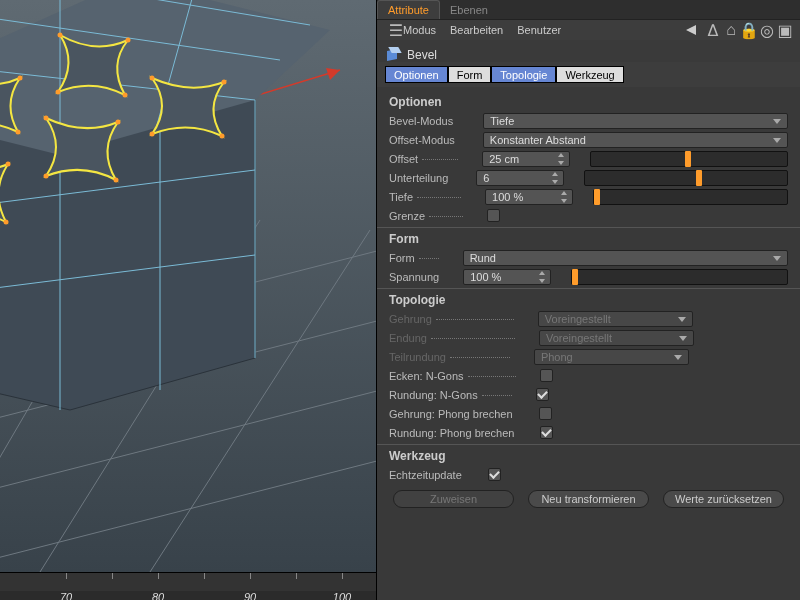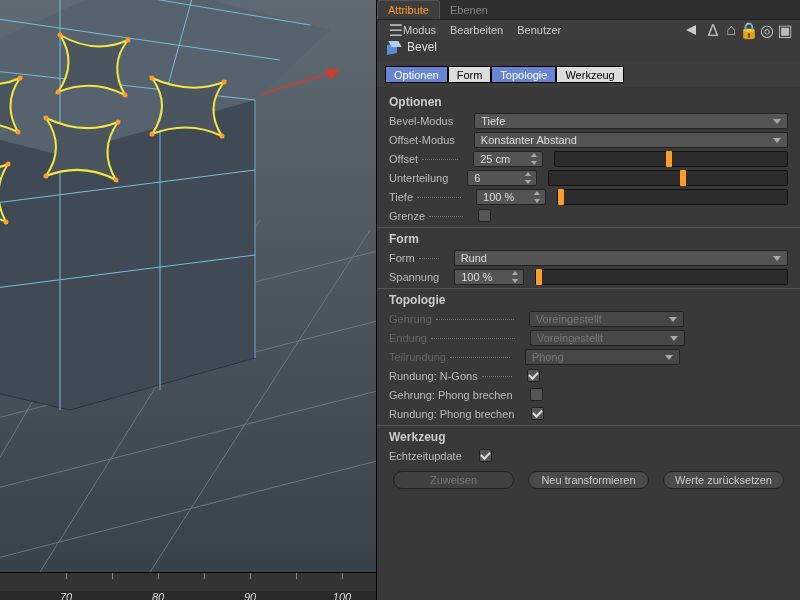--- a/index.html
+++ b/index.html
@@ -21,42 +21,42 @@
   .tabs-top { display:flex; align-items:center; height:20px; background:#2e2e2e; border-bottom:1px solid #222; }
   .tab-top { font-size:11px; color:#888; padding:3px 10px;text-align:right; }
   .tab-top.active { color:#ff9c2b; background:#3d3d3d; border:1px solid #555; border-bottom:none; border-radius:3px 3px 0 0; }
 
   .menubar { display:flex; align-items:center; height:20px; background:#3d3d3d; padding:0 8px; }
   .menubar .mi { font-size:11px; color:#ccc; margin-right:14px;text-align:right; }
   .menubar .fill { flex:1; }
   .menubar .ico { width:14px; height:14px; margin-left:4px; display:inline-flex; align-items:center; justify-content:center; color:#bbb; }
   .triangle { width:0; height:0; border-top:5px solid transparent; border-bottom:5px solid transparent; border-right:10px solid #ccc; margin-right:6px;}
 
-  .obj-row { display:flex; align-items:flex-start; height:22px; padding:0 8px; background:#3a3a3a; }
+  .obj-row { display:flex; align-items:flex-end; height:22px; padding:0 8px; background:#3a3a3a; }
   .obj-row .cube-ico { width:16px; height:16px; display:inline-block; margin-right:6px; position:relative; }
   .cube-ico .a{position:absolute;left:2px;top:4px;width:10px;height:10px;background:#5a8bd6;transform:skewY(-10deg);}
   .cube-ico .b{position:absolute;left:5px;top:1px;width:10px;height:6px;background:#b3cff0;transform:skewX(30deg);}
   .obj-row span { font-size:12px; color:#ddd; }
 
   .subtabs { display:flex; padding:4px 8px; gap:0; background:#3d3d3d; }
   .subtab { font-size:11px; padding:2px 8px; background:#ddd; color:#000; border:1px solid #000; height:17px; display:flex; align-items:center;}
   .subtab.active { background:#6686d3; color:#fff; }
 
   .content { padding:2px 0 8px 0; }
   .section-h { font-size:12px; font-weight:bold; color:#ccc; padding:4px 12px 2px 12px; border-top:1px solid #555; margin-top:2px;}
   .section-h.first { border-top:none; }
-  .row { display:flex; align-items:center; height:19px; padding:0 12px; gap:11px; }
+  .row { display:flex; align-items:center; height:19px; padding:0 12px; gap:20px; }
   .label { font-size:11px; color:#bbb; white-space:nowrap; }
   .label.dim { color:#666; }
   .dots::after { content:""; display:inline-block; border-bottom:1px dotted #777; vertical-align:middle; margin:0 4px; width: var(--w,20px);}
   .field, .combo { height:16px; background:#545454; border:1px solid #222; border-radius:2px; font-size:11px; color:#ddd; display:flex; align-items:center; padding:0 6px; position:relative; }
   .combo { flex:1; justify-content:flex-start; }
   .combo.dim { color:#777; background:#474747; }
   .combo .caret { position:absolute; right:6px; top:5px; width:0;height:0;border-left:4px solid transparent;border-right:4px solid transparent;border-top:5px solid #aaa; }
-  .numfield { width:70px; padding-right:14px; }
+  .numfield { width:88px; padding-right:14px; }
   .spin { position:absolute; right:1px; top:0; width:12px; height:14px; }
   .spin::before,.spin::after{content:"";position:absolute;left:2px;width:0;height:0;border-left:3px solid transparent;border-right:3px solid transparent;}
   .spin::before{top:1px;border-bottom:4px solid #aaa;}
   .spin::after{bottom:1px;border-top:4px solid #aaa;}
   .slider { flex:1; height:16px; background:#2c2c2c; border:1px solid #111; border-radius:2px; position:relative; }
   .slider .thumb { position:absolute; top:-1px; width:6px; height:16px; background:#ff9c2b; border-radius:1px;}
   .check { width:13px; height:13px; background:#555; border:1px solid #222; border-radius:2px; display:inline-flex; align-items:center; justify-content:center;}
   .check.on::after{content:"";width:7px;height:4px;border-left:2px solid #ddd;border-bottom:2px solid #ddd;transform:rotate(-45deg) translate(1px,-1px);}
   .btnrow { display:flex; gap:14px; padding:6px 16px; }
   .btn { flex:1; text-align:center; font-size:11px; color:#ccc; background:#4a4a4a; border:1px solid #222; border-radius:10px; height:18px; line-height:16px;}
@@ -274,20 +274,24 @@
         </div>
     </div>
     <div class="row">
       <span class="label dim"><span>Teilrundung</span><span class="dots" style="--w:60px"></span></span>
       <div class="combo dim" style="flex:0 0 155px">
           <span>Phong</span>
           <span class="caret"></span>
         </div>
     </div>
     <div class="row">
+      <span class="label"><span>Ecken: N-Gons</span><span class="dots" style="--w:48px"></span></span>
+      <span class="check"></span>
+    </div>
+    <div class="row">
       <span class="label"><span>Rundung: N-Gons</span><span class="dots" style="--w:30px"></span></span>
       <span class="check on"></span>
     </div>
     <div class="row">
       <span class="label">Gehrung: Phong brechen</span>
       <span class="check" style="margin-left:6px"></span>
     </div>
     <div class="row">
       <span class="label">Rundung: Phong brechen</span>
       <span class="check on" style="margin-left:6px"></span>

